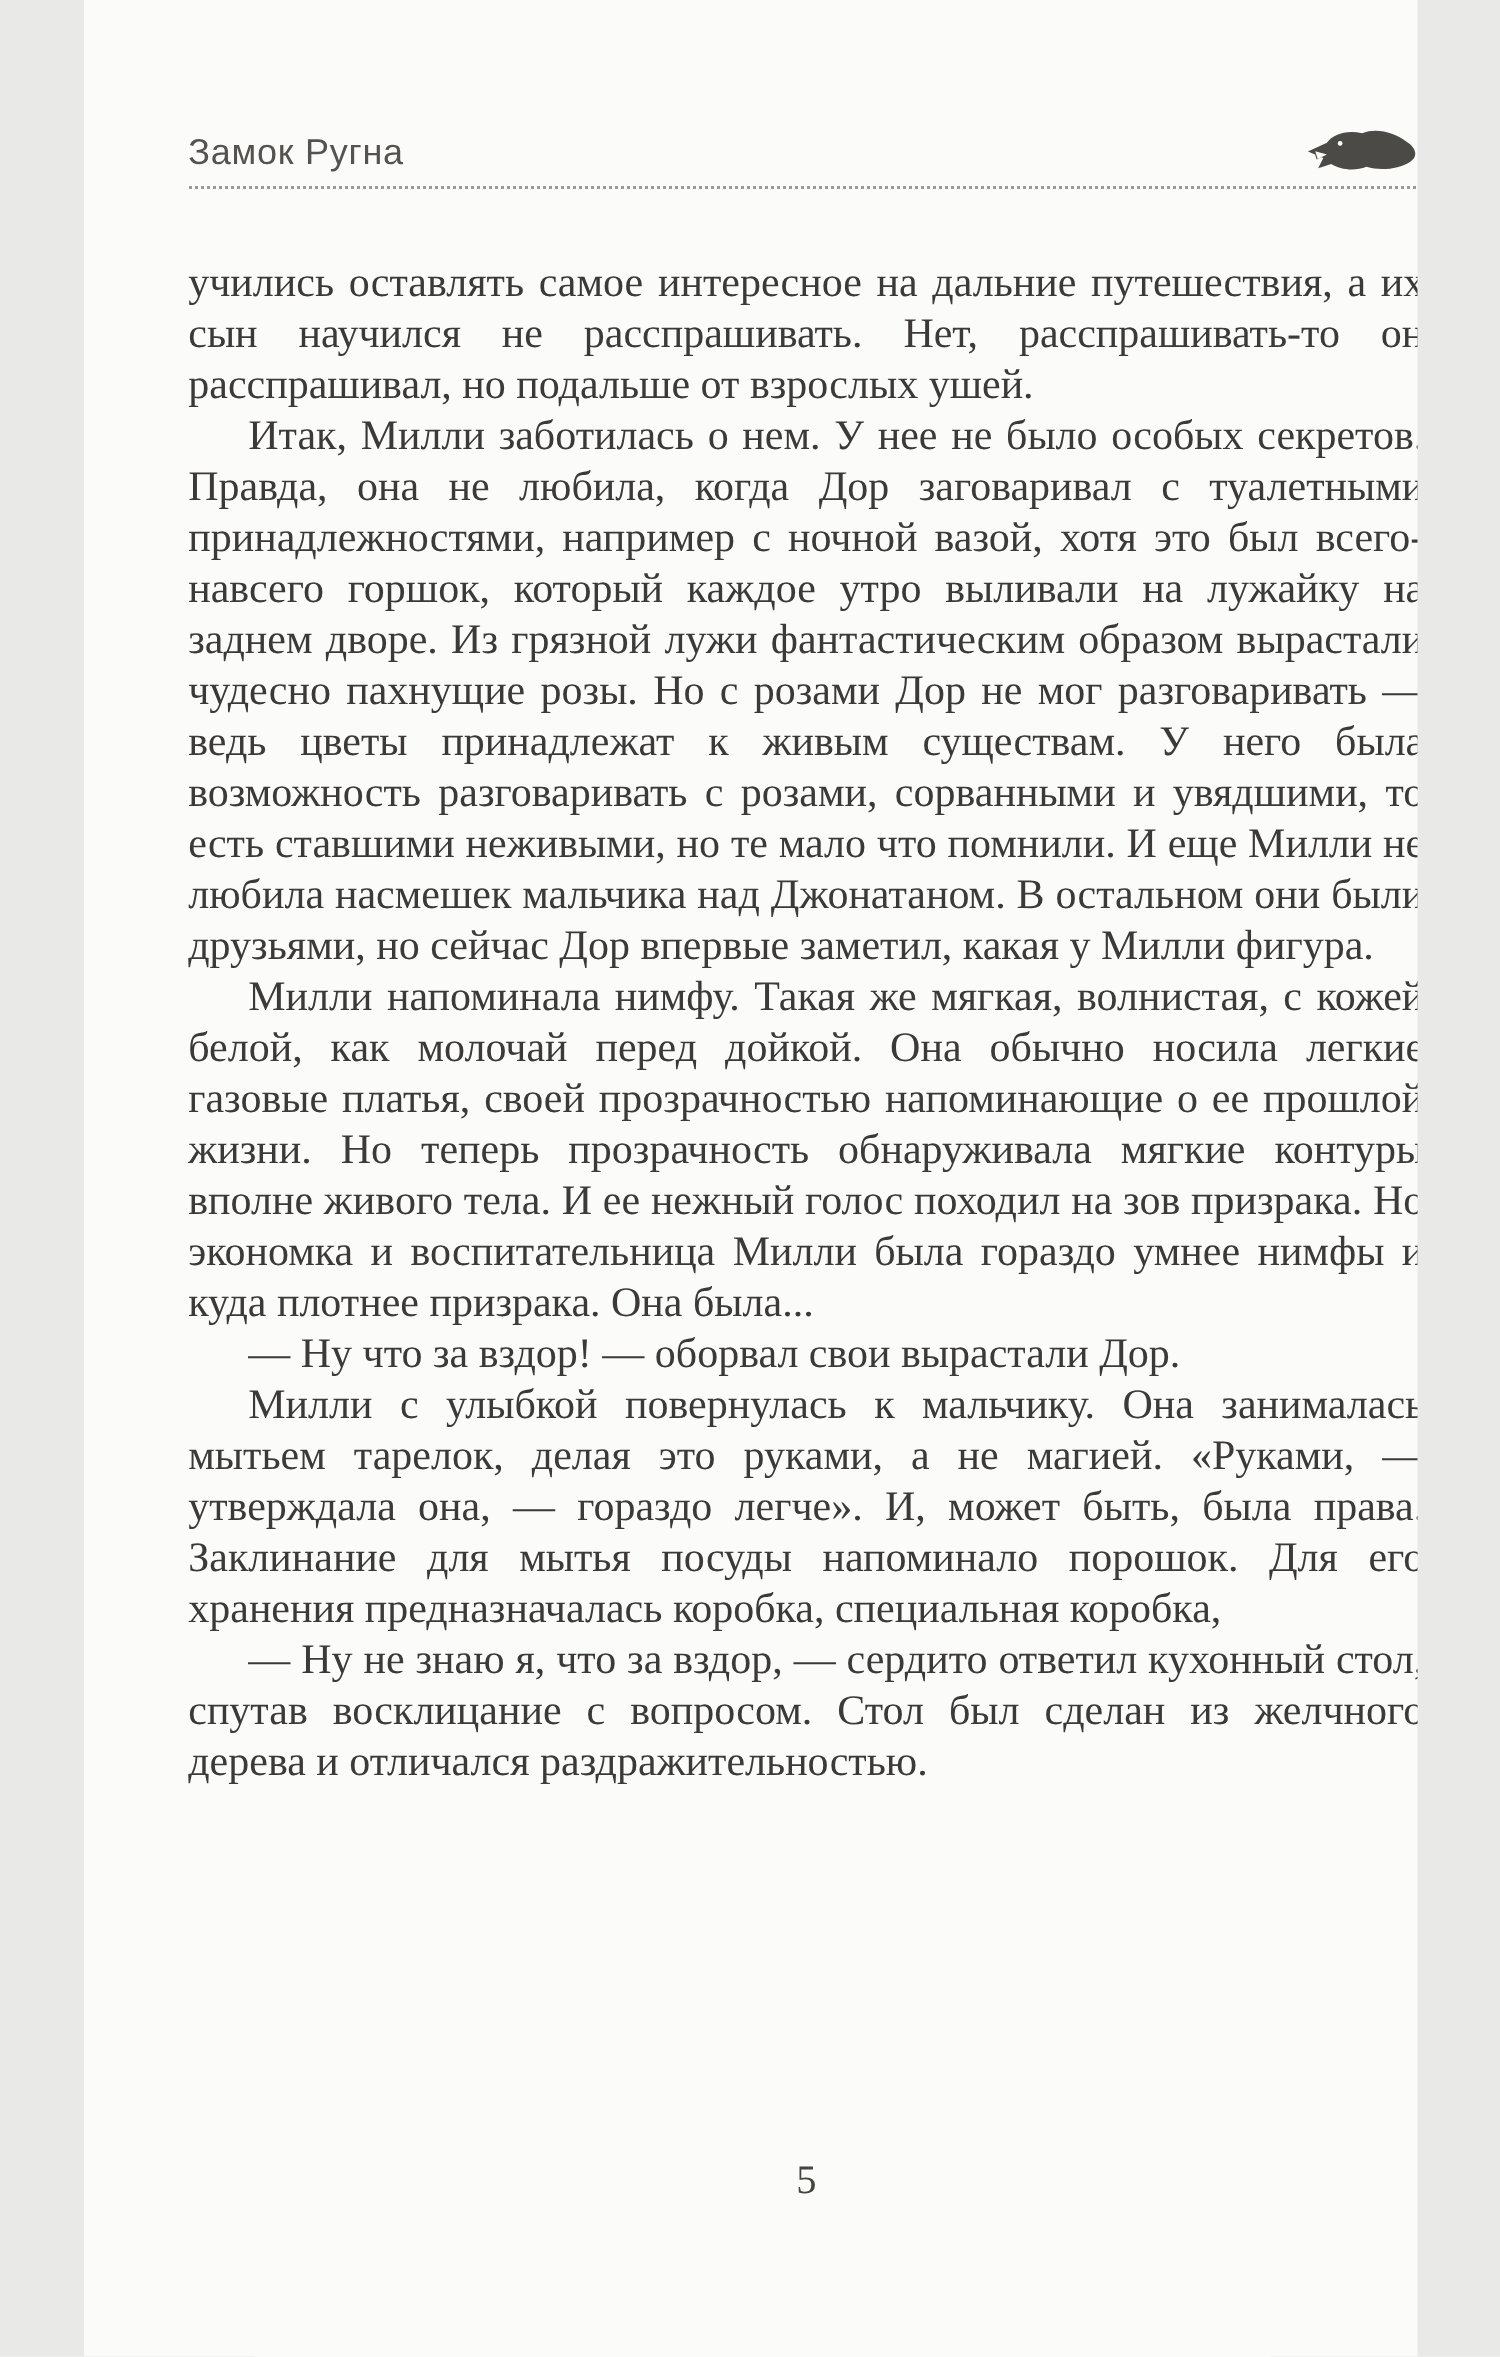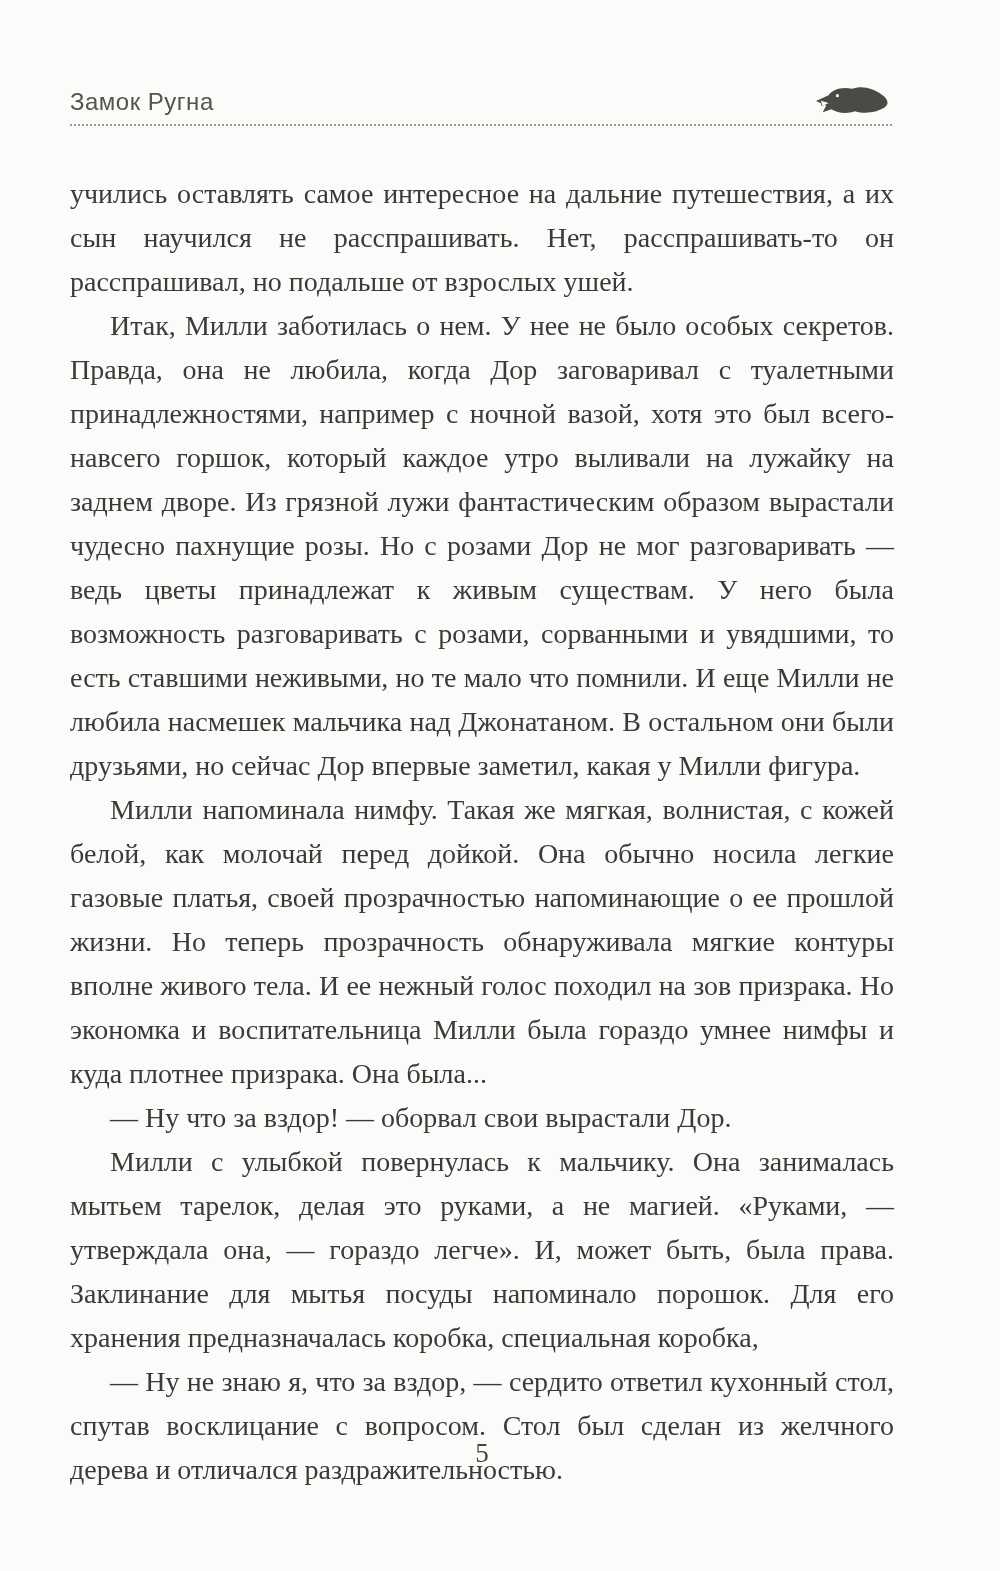--- a/index.html
+++ b/index.html
@@ -2,21 +2,21 @@
 <html lang="ru"><head>
 <meta charset="utf-8">
 <style>
   html, body {
     margin: 0;
     padding: 0;
     background: #e9e9e7;
   }
   .page {
     position: relative;
-    width: 1000px;
+    width: 889px;
     height: 1571px;
     margin: 0 auto;
     background: #fbfbf9;
     overflow: hidden;
     box-sizing: border-box;
   }
   .header {
     position: absolute;
     top: 86px;
     left: 70px;
@@ -38,21 +38,21 @@
     height: 30px;
     display: block;
   }
   .body-text {
     position: absolute;
     top: 172px;
     left: 70px;
     width: 824px;
     font-family: "Liberation Serif", "DejaVu Serif", serif;
     font-size: 28px;
-    line-height: 44px;
+    line-height: 34px;
     color: #3b3a38;
     text-align: justify;
     hyphens: auto;
   }
   .body-text p {
     margin: 0;
     text-indent: 40px;
   }
   .body-text p.no-indent {
     text-indent: 0;

